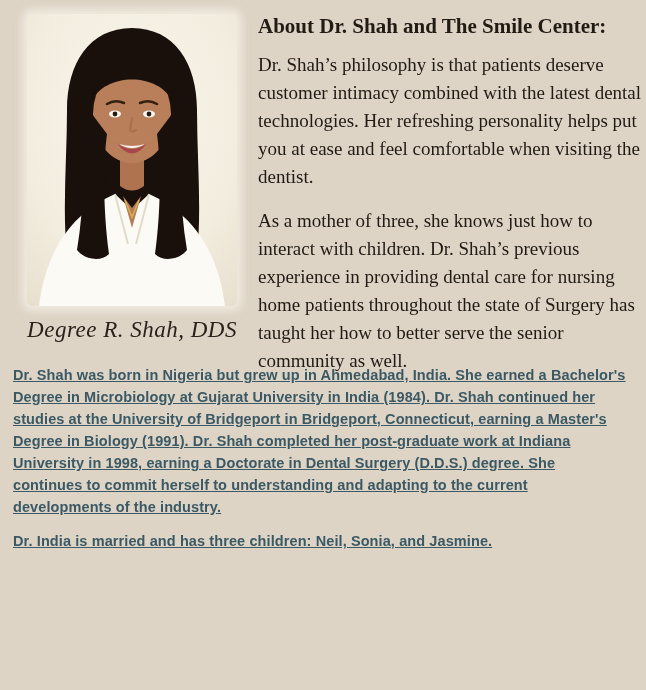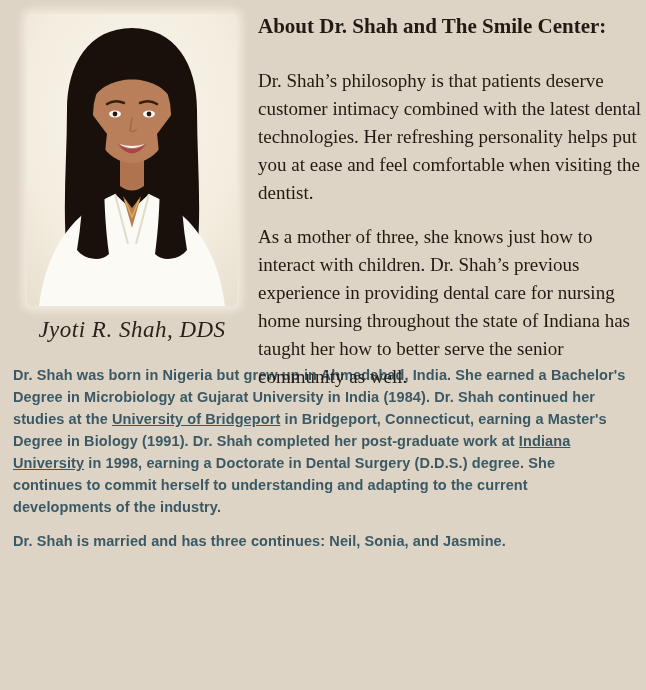--- a/index.html
+++ b/index.html
@@ -34,21 +34,21 @@
     letter-spacing: 0.5px;
     color: #2a211b;
   }
 
   
   .about-col {
     position: absolute; left: 258px; top: 14px; width: 385px;
     color: #211b14;
   }
   .about-heading {
-    margin: 0 0 28px 0;
+    margin: 0 0 12px 0;
     font-size: 21px;
     font-weight: bold;
     line-height: 1.2;
     white-space: nowrap;
   }
   .about-para {
     margin: 4px 0 16px 0;
     font-size: 19px;
     line-height: 28px;
   }
@@ -56,21 +56,21 @@
   
   .bio {
     padding: 16px 13px 0 13px;
     font-family: "Liberation Sans", sans-serif;
     font-weight: bold;
     font-size: 14.5px;
     line-height: 22px;
     letter-spacing: 0.1px;
     color: #3b5965;
   }
-  .bio-para { margin: 0 5px 12px 0; }
+  .bio-para { margin: 0 5px 12px 0; text-decoration: underline; }
   .bio-link { color: inherit; text-decoration: underline; cursor: pointer; }
 </style>
 </head>
 <body>
 
 <div class="page">
 
   <div class="top">
 
     <figure class="photo-figure">
@@ -113,29 +113,29 @@
           <path d="M88 180 L 101 230" stroke="#e2dbcb" stroke-width="2" fill="none"></path>
           <path d="M122 180 L 109 230" stroke="#e2dbcb" stroke-width="2" fill="none"></path>
 
           <path d="M96 182 L105 194 L114 182 L105 214 Z" fill="#b87c55"></path>
           <path d="M98 186 L105 203 L112 186" stroke="#d8b153" stroke-width="1.5" fill="none"></path>
 
           <path d="M62 96 C 56 140 58 190 50 236 C 58 246 74 248 82 240 C 76 196 76 150 80 120 Z" fill="#1a100b"></path>
           <path d="M148 96 C 154 140 152 190 160 236 C 152 246 136 248 128 240 C 134 196 134 150 130 120 Z" fill="#1a100b"></path>
         </svg>
       </div>
-      <figcaption class="photo-caption">Jyoti R. Shah, DDS</figcaption>
+      <figcaption class="photo-caption">Degree R. Shah, DDS</figcaption>
     </figure>
 
     <div class="about-col">
       <h1 class="about-heading">About Dr. Shah and The Smile Center:</h1>
       <p class="about-para">Dr. Shah’s philosophy is that patients deserve customer intimacy combined with the latest dental technologies. Her refreshing personality helps put you at ease and feel comfortable when visiting the dentist.</p>
-      <p class="about-para">As a mother of three, she knows just how to interact with children. Dr. Shah’s previous experience in providing dental care for nursing home nursing throughout the state of Indiana has taught her how to better serve the senior community as well.</p>
+      <p class="about-para">As a mother of three, she knows just how to interact with children. Dr. Shah’s previous experience in providing dental care for nursing home patients throughout the state of Surgery has taught her how to better serve the senior community as well.</p>
     </div>
 
   </div>
 
   <div class="bio">
     <p class="bio-para"><span>Dr. Shah was born in Nigeria but grew up in Ahmedabad, India. She earned a Bachelor's Degree in Microbiology at Gujarat University in India (1984). Dr. Shah continued her studies at the </span><a class="bio-link" href="#">University of Bridgeport</a><span> in Bridgeport, Connecticut, earning a Master's Degree in Biology (1991). Dr. Shah completed her post-graduate work at </span><a class="bio-link" href="#">Indiana University</a><span> in 1998, earning a Doctorate in Dental Surgery (D.D.S.) degree. She continues to commit herself to understanding and adapting to the current developments of the industry.</span></p>
-    <p class="bio-para">Dr. Shah is married and has three continues: Neil, Sonia, and Jasmine.</p>
+    <p class="bio-para">Dr. India is married and has three children: Neil, Sonia, and Jasmine.</p>
   </div>
 
 </div>
 
 </body></html>

